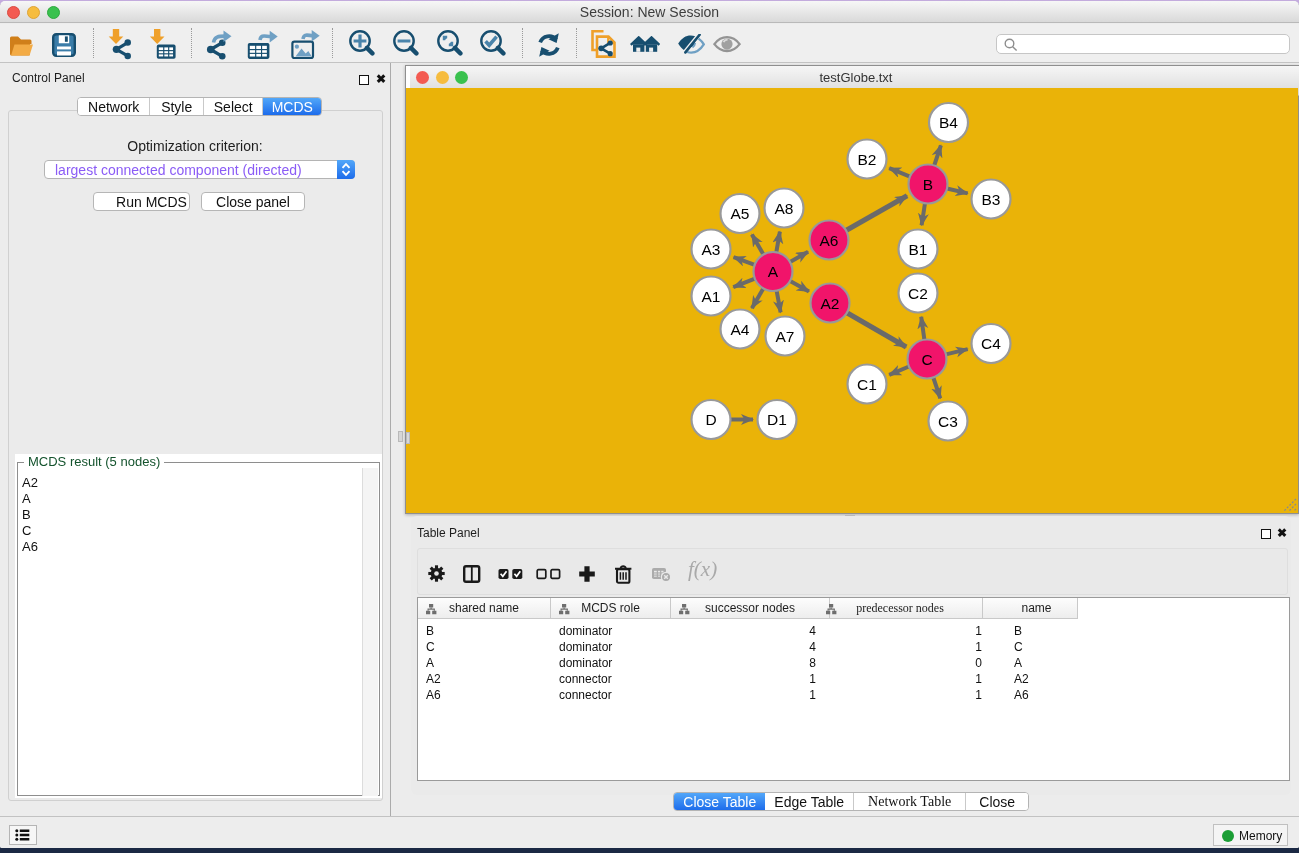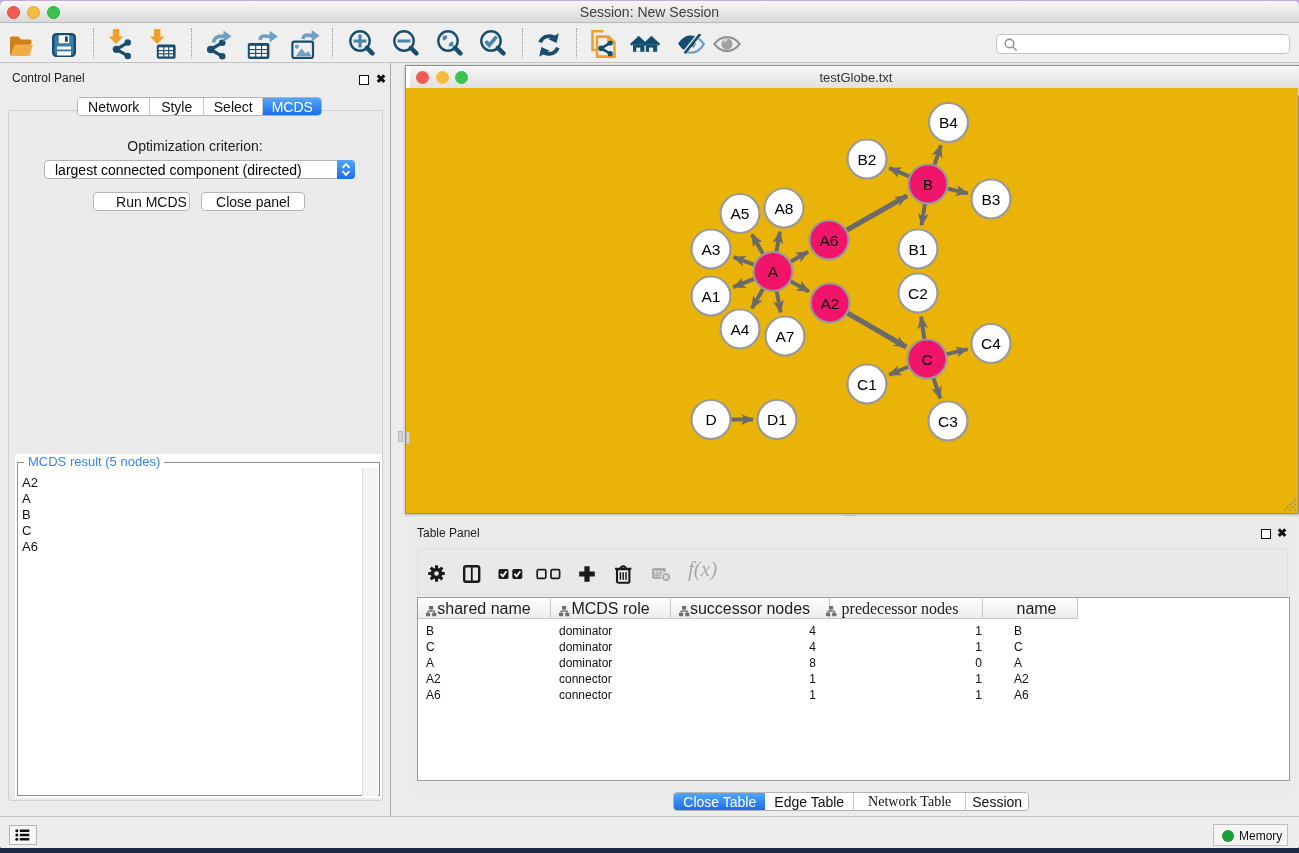--- a/index.html
+++ b/index.html
@@ -23,44 +23,44 @@
 .ptitle { position:absolute; font-size:12px; color:#1d1d1d; }
 .wmax { position:absolute; width:10px; height:10px; border:1.5px solid #111; background:#fff; }
 .wclose { position:absolute; font-size:12px; color:#111; font-weight:bold; }
 #cpInner { position:absolute; left:8px; top:47px; width:375px; height:691px; border:1px solid #d0d0d0; border-radius:3px; background:#ebebeb; }
 
 .seg { position:absolute; display:flex; height:19px; border:1px solid #b4b4b4; border-radius:4px; overflow:hidden; background:#fff; font-size:14px; }
 .seg div { display:flex; align-items:center; justify-content:center; height:100%; color:#111; border-right:1px solid #c9c9c9; background:#fff; padding-top:0.5px; }
 .seg div:last-child { border-right:none; }
 .seg div.on { background:linear-gradient(#52a7f9,#1d6ceb); color:#fff; border-right:none; }
 
-#combo { position:absolute; left:44px; top:97px; width:311px; height:19px; background:#fff; border:1px solid #b4b4b4; border-radius:4px; font-size:14px; color:#000000; line-height:18px; padding-left:10px; }
+#combo { position:absolute; left:44px; top:97px; width:311px; height:19px; background:#fff; border:1px solid #b4b4b4; border-radius:4px; font-size:14px; color:#8b5cf6; line-height:18px; padding-left:10px; }
 #combo .spin { position:absolute; right:-1px; top:-1px; width:18px; height:19px; border-radius:0 4px 4px 0; background:linear-gradient(#52a7f9,#1d6ceb); }
 .btn { position:absolute; height:19px; background:#fff; border:1px solid #b6b6b6; border-radius:4px; font-size:14px; color:#111; display:flex; align-items:center; justify-content:center; }
 
 #mres { position:absolute; left:15px; top:391px; width:367px; height:344px; background:#fff; }
 #mfield { position:absolute; left:2px; top:8px; width:363px; height:334px; border:1px solid #8e8e8e; }
-#mlegend { position:absolute; left:6px; top:-9px; background:#fff; font-size:13px; color:#3b82f6; padding:0 4px; }
+#mlegend { position:absolute; left:6px; top:-9px; background:#fff; font-size:13px; color:#14532d; padding:0 4px; }
 #mlist { position:absolute; left:4px; top:12px; font-size:13px; color:#111; line-height:16px; }
 #mscroll { position:absolute; right:1px; top:5px; width:16px; height:328px; background:#f4f4f4; border-left:1px solid #dcdcdc; }
 
 #nwin { position:absolute; left:405px; top:64px; width:894px; height:449px; background:#fff; border:1px solid #8f8f8f; box-shadow:0 1px 3px rgba(0,0,0,0.25); }
 #ntitle { position:absolute; left:4px; top:0; width:100%; height:30px; background:linear-gradient(#f6f6f6,#dadada); border-bottom:1px solid #b6b6b6; }
 #ntitle .t1 { left:6px; top:4.5px; background:#f35a51; }
 #ntitle .t2 { left:25.5px; top:4.5px; background:#f6bc3e; }
 #ntitle .t3 { left:45px; top:4.5px; background:#3ac14e; }
 #ntitle .title { position:absolute; left:0; right:0; top:4px; text-align:center; font-size:13px; color:#333; }
 #ncanvas { position:absolute; left:0; top:22px; width:892px; height:425px; background:#eab308; }
 
 #tpanel { position:absolute; left:405px; top:515px; width:894px; height:298px; }
 #tpanelbg { position:absolute; left:6px; top:0; width:880px; height:279px; background:#eaeaea; border-radius:6px; }
 #ttoolbar { position:absolute; left:12px; top:32px; width:871px; height:47px; background:#e9e9e9; border:1px solid #dedede; border-radius:3px; }
 #ttable { position:absolute; left:12px; top:81px; width:873px; height:184px; background:#fff; border:1px solid #9a9a9a; }
 #thead { position:absolute; left:0; top:0; width:660px; height:21px; background:linear-gradient(#fdfdfd,#ededed); border-bottom:1px solid #c9c9c9; border-right:1px solid #c9c9c9; }
-.hcell { position:absolute; top:0; height:21px; border-right:1px solid #c9c9c9; font-size:16px; color:#1d1d1d; text-align:center; line-height:21px; }
+.hcell { position:absolute; top:0; height:21px; border-right:1px solid #c9c9c9; font-size:12px; color:#1d1d1d; text-align:center; line-height:21px; }
 .hcell:last-child { border-right:none; }
 .trow { position:absolute; font-size:12px; color:#111; }
 
 
 #sbar { position:absolute; left:0; top:815px; width:1299px; height:33px; background:#ededed; border-top:1px solid #c2c2c2; }
 #listbtn { position:absolute; left:9px; top:8px; width:28px; height:20px; background:#f6f6f6; border:1px solid #b5b5b5; }
 #membtn { position:absolute; right:11px; top:7px; width:75px; height:22px; background:#f4f4f4; border:1px solid #c0c0c0; font-size:12px; color:#111; }
 #membtn .dot { position:absolute; left:8px; top:5px; width:12px; height:12px; border-radius:50%; background:#1b9e35; }
 #membtn .mtxt { position:absolute; left:25px; top:4px; }
 </style>
@@ -435,21 +435,21 @@
         <div class="trow" style="left:8px; top:90px;">A6</div>
         <div class="trow" style="left:141px; top:90px;">connector</div>
         <div class="trow" style="left:253px; width:145px; top:90px; text-align:right;">1</div>
         <div class="trow" style="left:412px; width:152px; top:90px; text-align:right;">1</div>
         <div class="trow" style="left:596px; top:90px;">A6</div>
     </div>
     <div class="seg" style="left:268px; top:276px; width:356px;">
       <div class="on" style="width:92px;">Close Table</div>
       <div style="width:89px;">Edge Table</div>
       <div style="width:113px;font-family:Liberation Serif, serif;">Network Table</div>
-      <div style="width:62px;">Session</div>
+      <div style="width:62px;">Close</div>
     </div>
   </div>
 
   <div id="sbar">
     <div id="listbtn">
         <svg width="15" height="12" viewBox="0 0 15 12" style="position:absolute;left:5px;top:3px;">
           <circle cx="1.8" cy="1.8" r="1.5" fill="#111"></circle>
           <circle cx="1.8" cy="6" r="1.5" fill="#111"></circle>
           <circle cx="1.8" cy="10.2" r="1.5" fill="#111"></circle>
           <path d="M4.8,1.8 h9.5 M4.8,6 h9.5 M4.8,10.2 h9.5" stroke="#111" stroke-width="2.6"></path>

